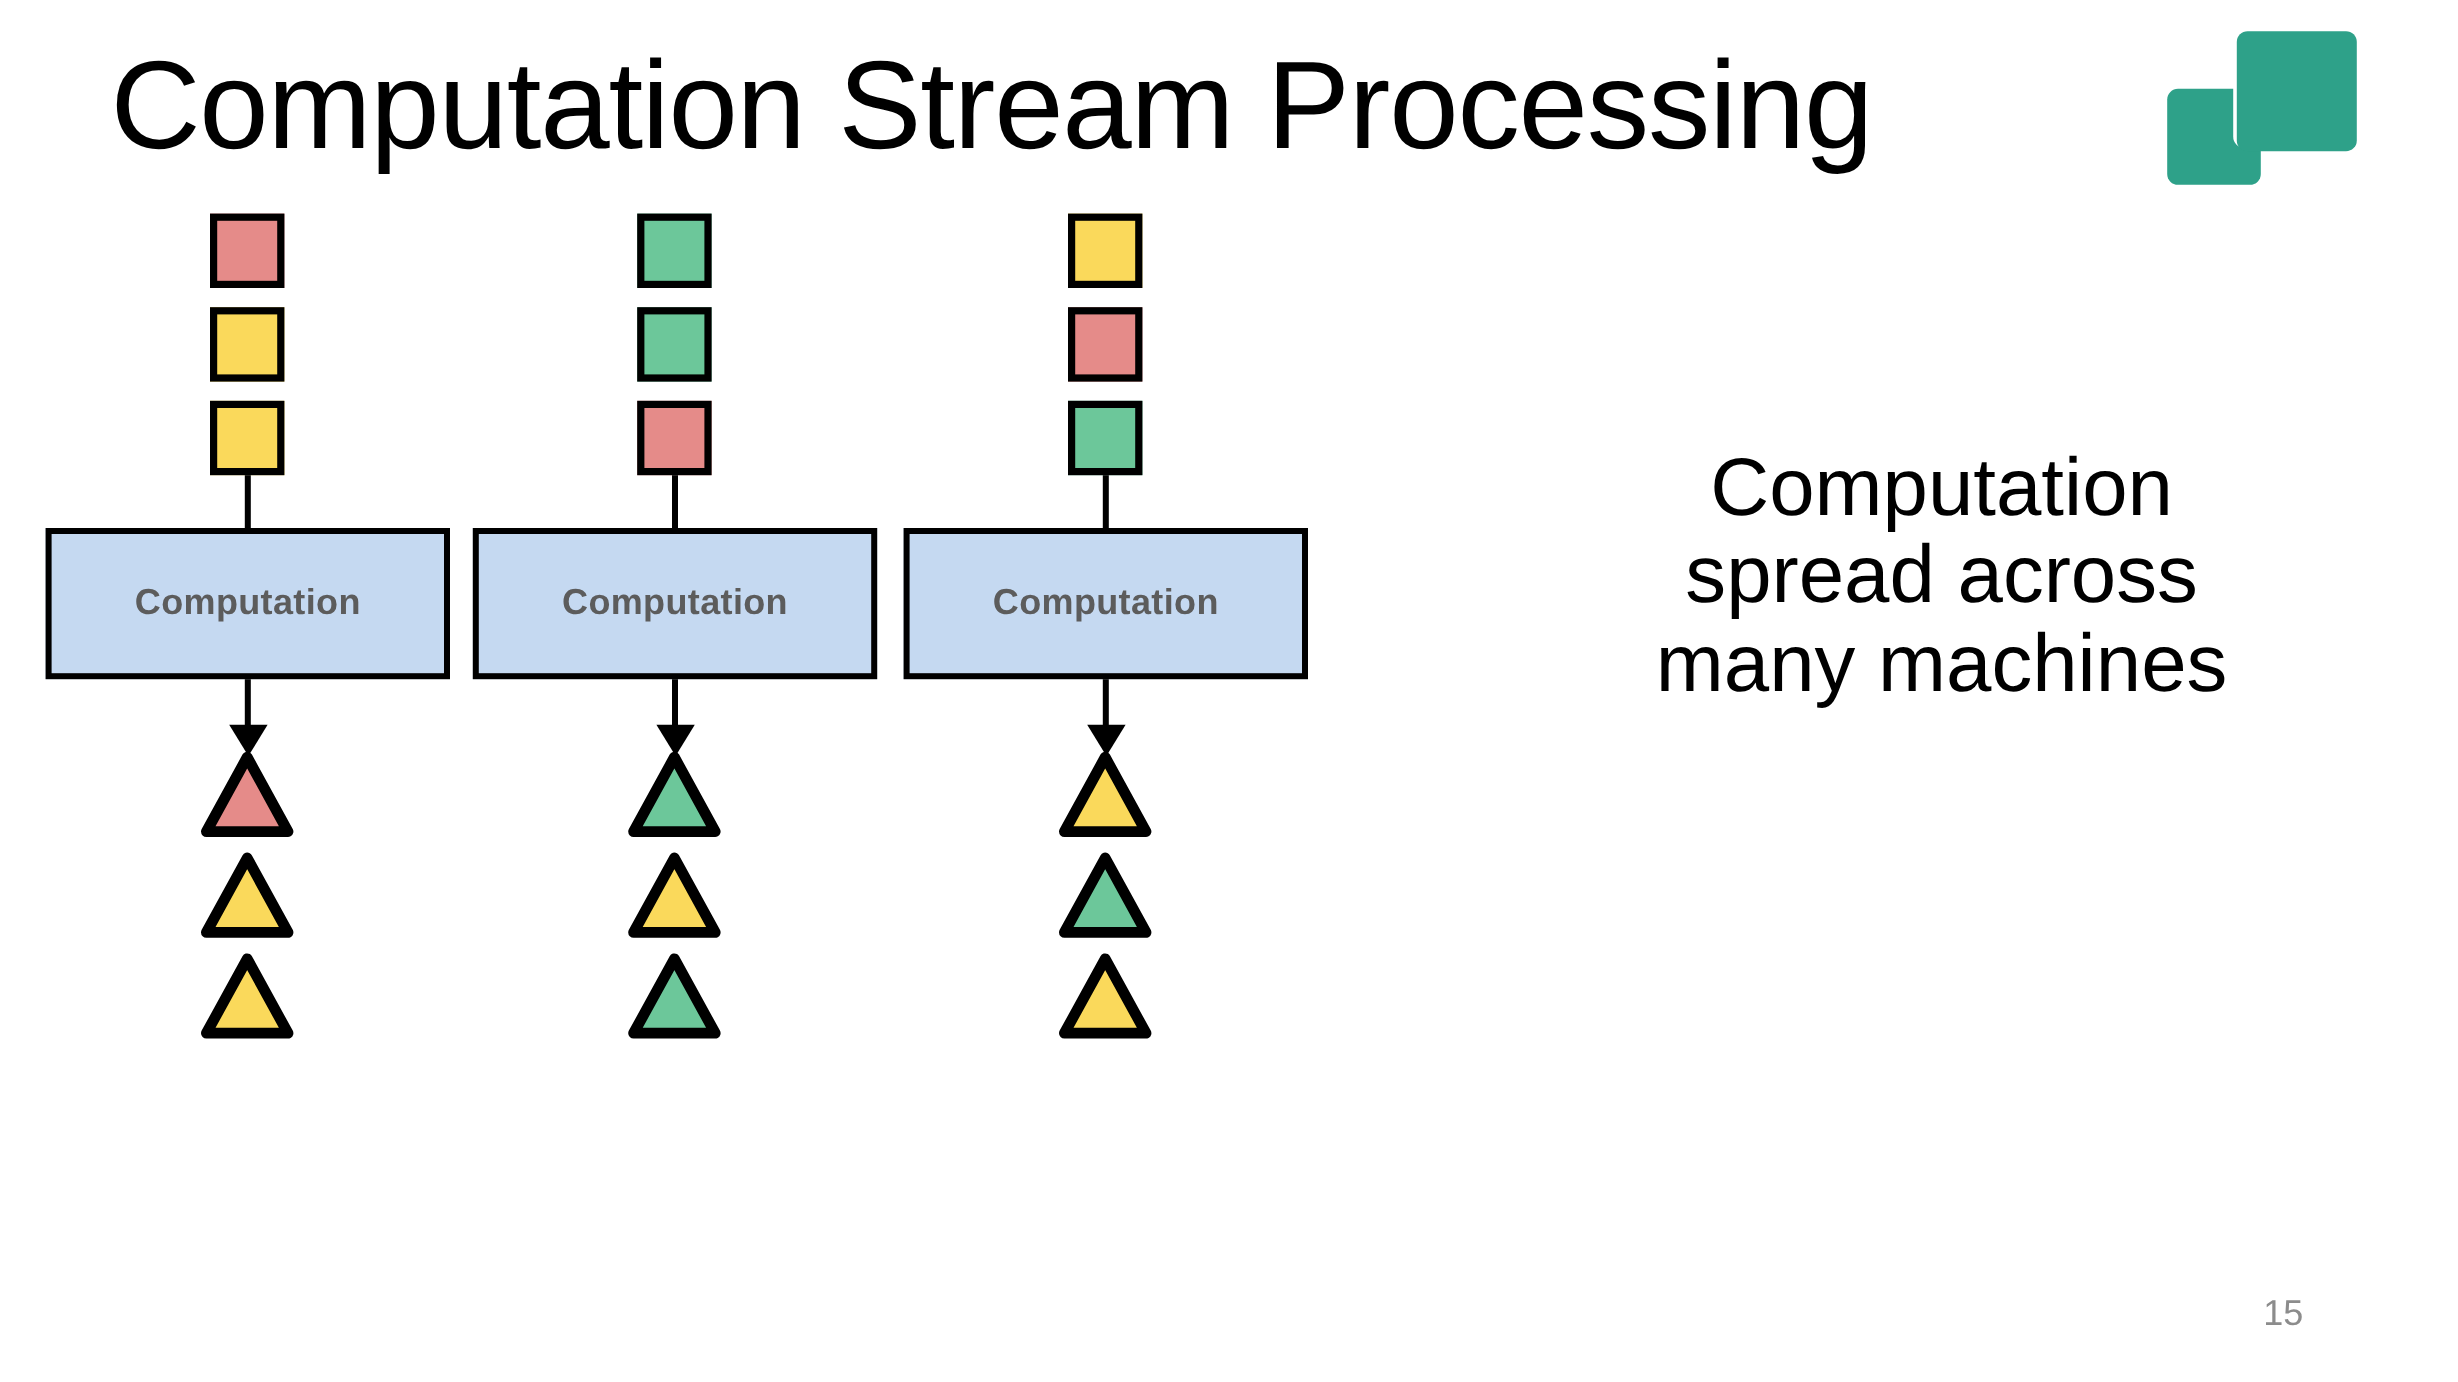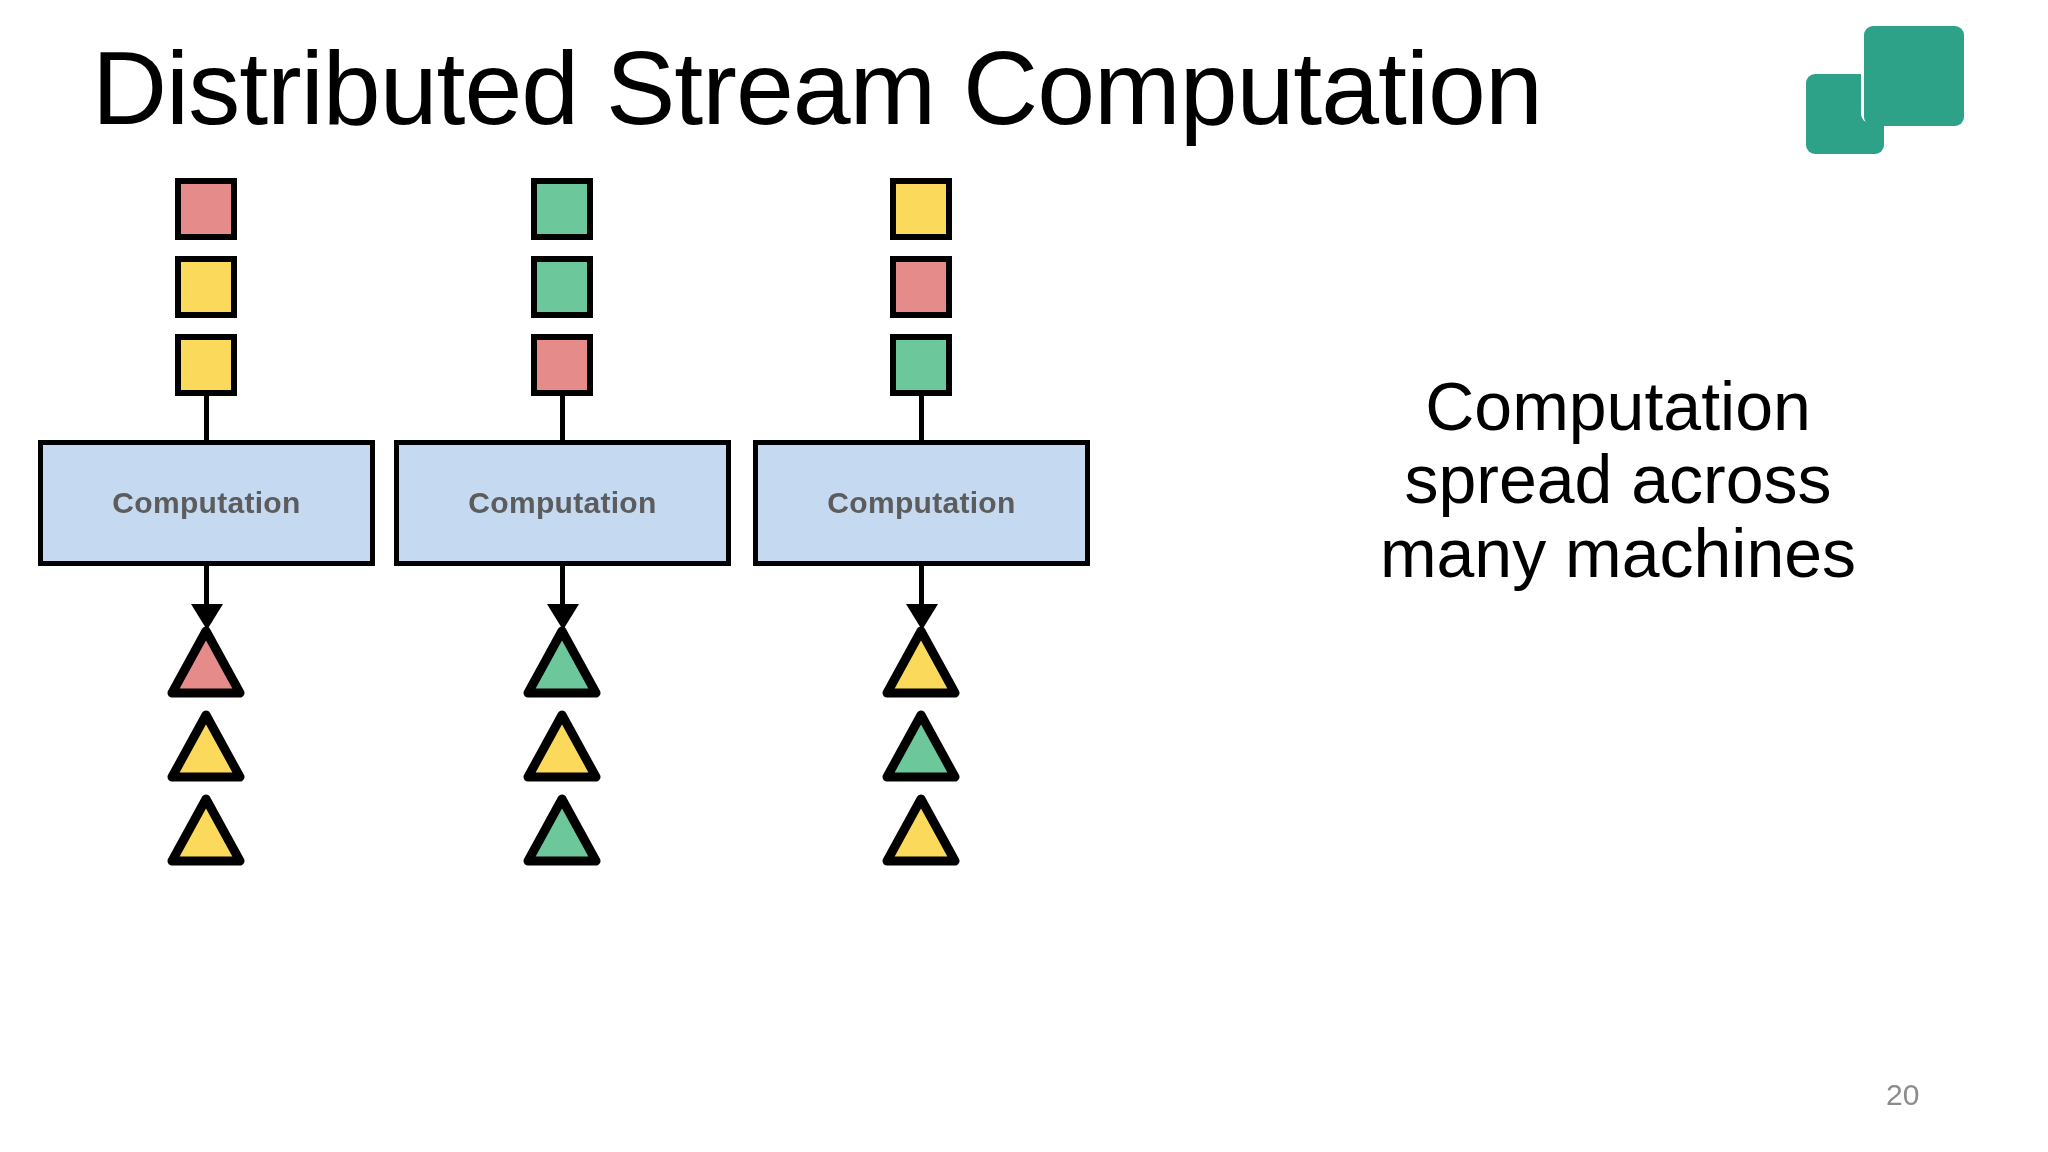--- a/index.html
+++ b/index.html
@@ -153,21 +153,21 @@
     left:1886px; top:1078px;
     font-size:30px;
     color:#8C8C8C;
   }
 </style>
 </head>
 <body>
 
 <div id="slide">
 
-  <div id="title">Distributed Stream Computation</div>
+  <div id="title">Computation Stream Processing</div>
 
   <div id="logo">
     <div class="sq sq-back"></div>
     <div class="sq sq-front"></div>
   </div>
 
   <div id="columns-root">
       <div class="column" id="col-0">
         <div class="sq-stack">
           <div class="shape-square s0" style="background: rgb(229, 139, 137);"></div>
@@ -259,15 +259,15 @@
         </div>
       </div>
     </div>
 
   <div id="caption">
       <span class="cap-line">Computation</span>
       <span class="cap-line">spread across</span>
       <span class="cap-line">many machines</span>
     </div>
 
-  <div id="page-number">20</div>
+  <div id="page-number">15</div>
 
 </div>
 
 </body></html>

